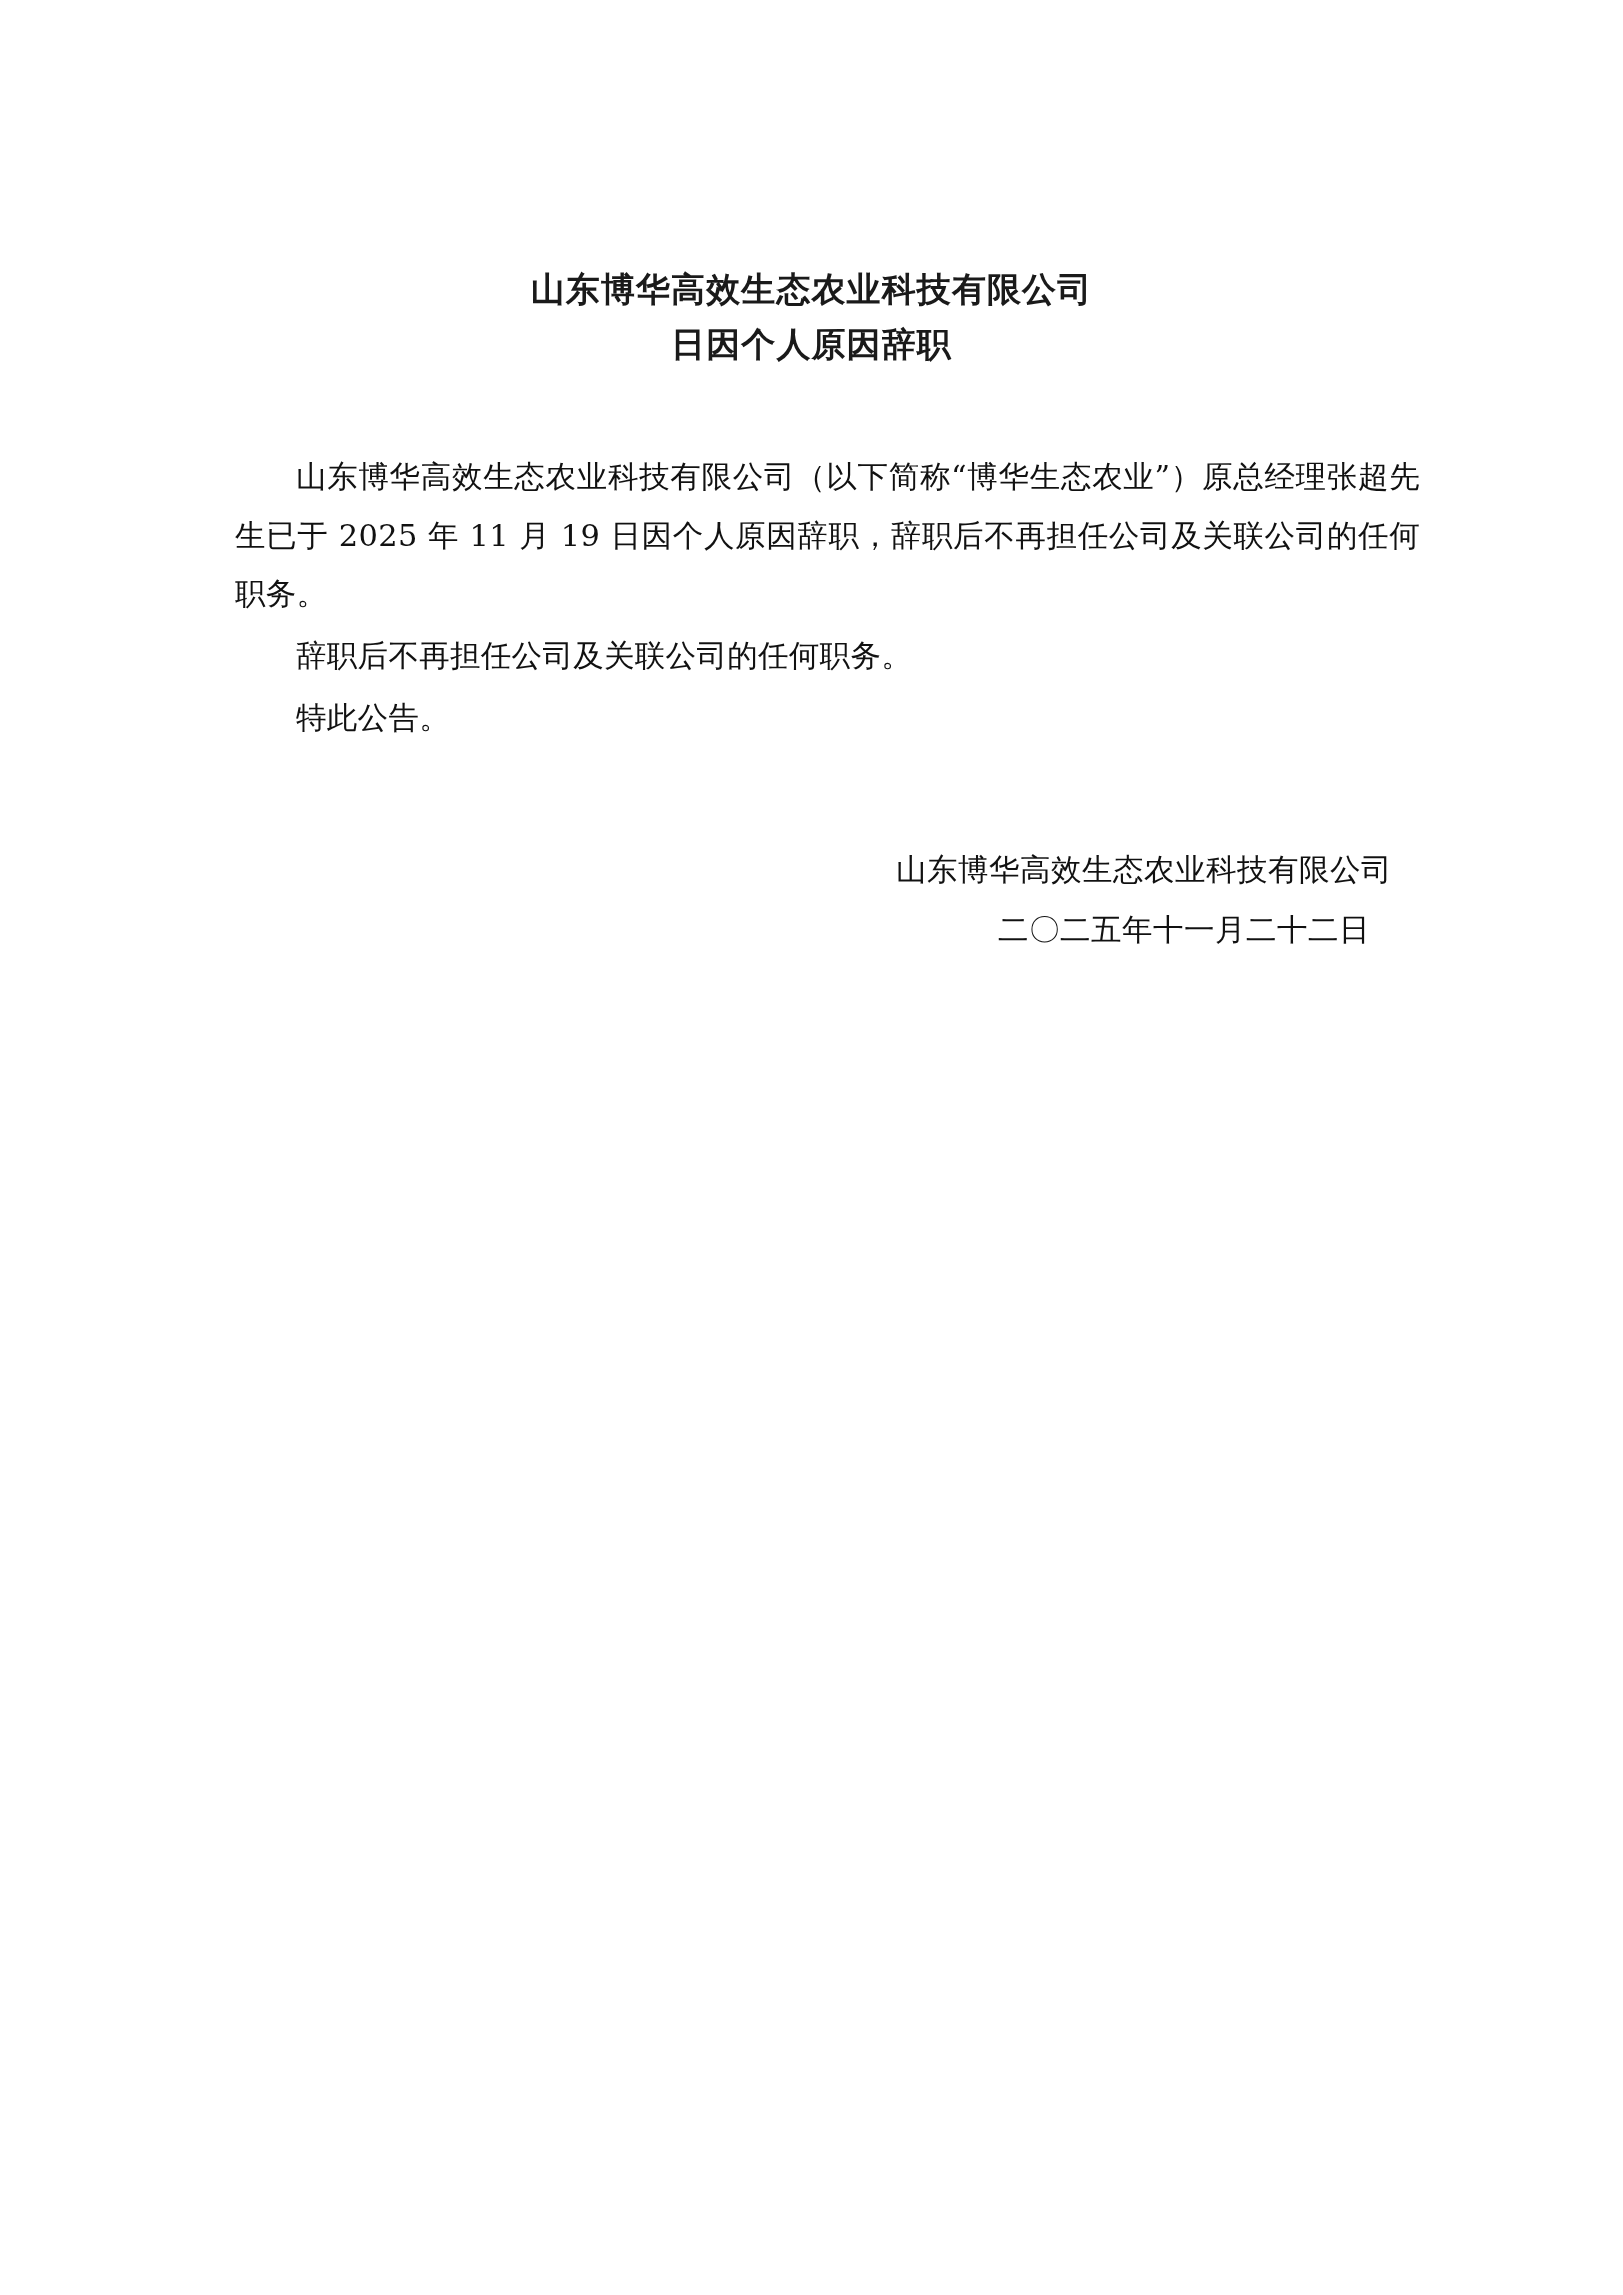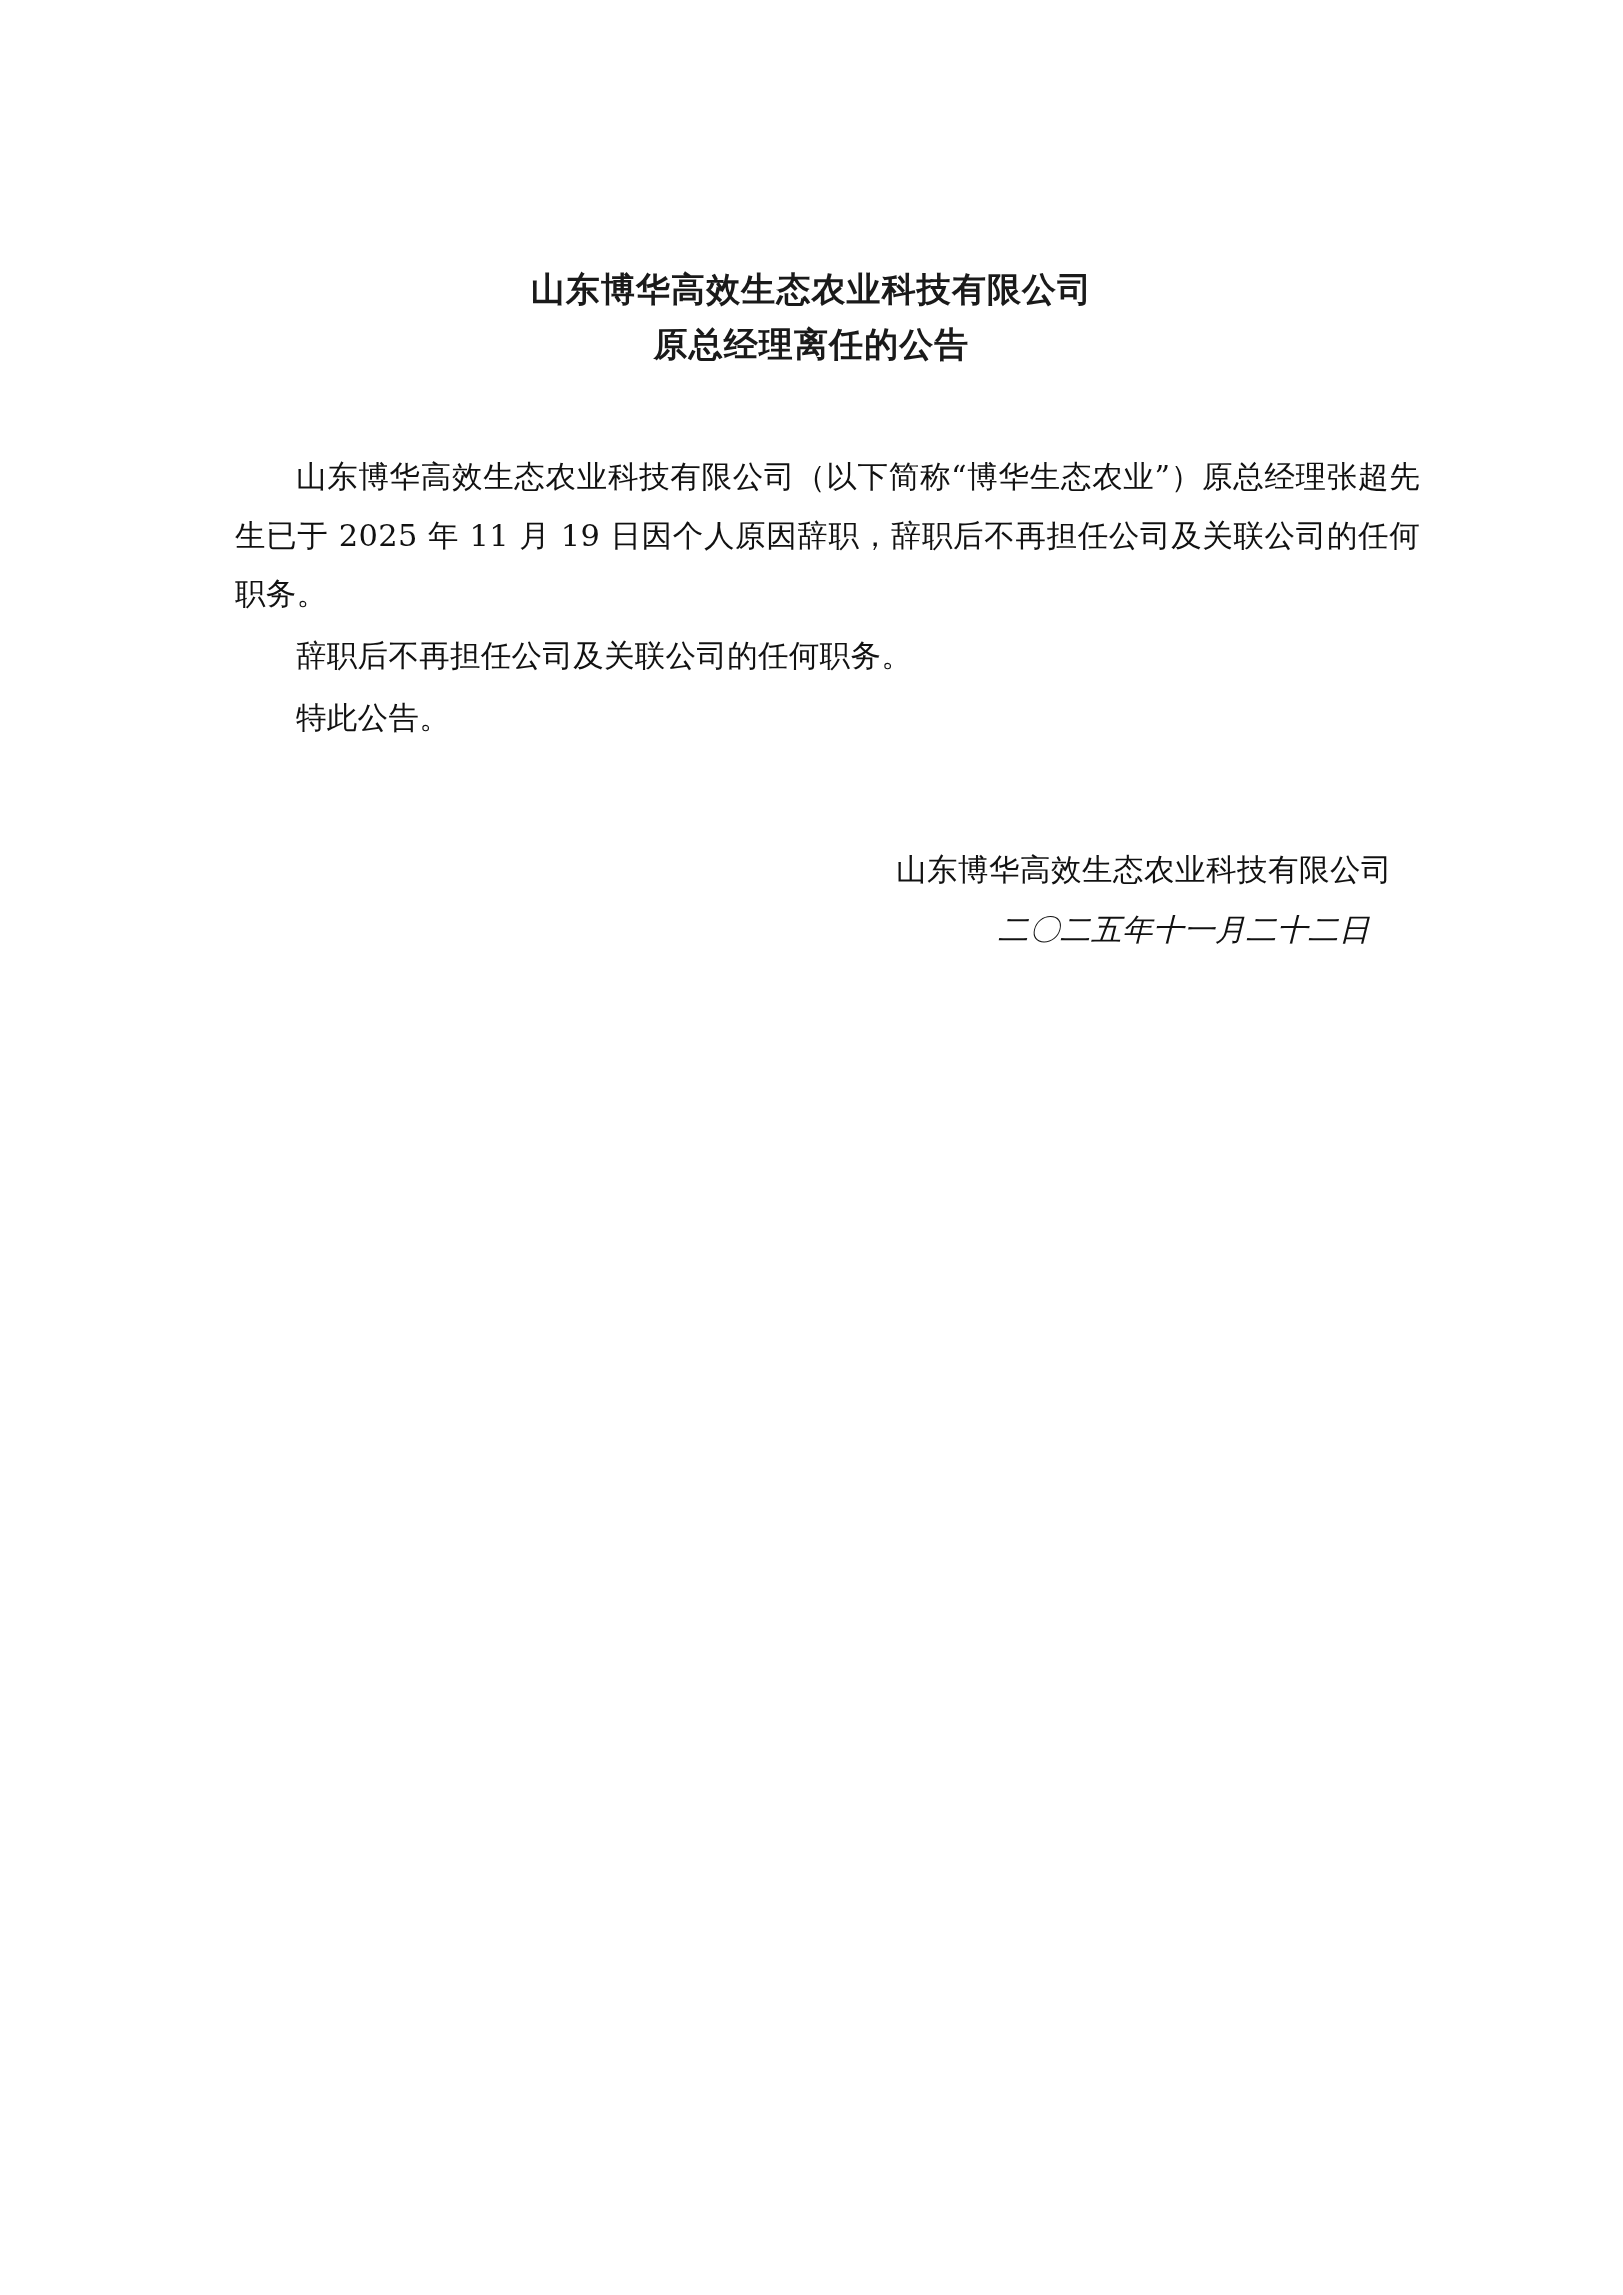--- a/index.html
+++ b/index.html
@@ -61,32 +61,31 @@
   }
   .sig-line {
     font-family: "DejaVu Serif", "Liberation Serif", serif;
     font-size: 30.5px;
     line-height: 1.95;
     color: #111111;
     letter-spacing: 0.5px;
   }
   .sig-line.date {
     padding-right: 22px;
-    font-style: italic;
   }
 </style>
 </head>
 <body>
 
 <div class="page">
   <div class="content">
 
     <div class="title-block">
       <div class="title-line">山东博华高效生态农业科技有限公司</div>
-      <div class="title-line">原总经理离任的公告</div>
+      <div class="title-line">日因个人原因辞职</div>
     </div>
 
     <div class="body-block">
       <p class="para">山东博华高效生态农业科技有限公司（以下简称“博华生态农业”）原总经理张超先生已于 2025 年 11 月 19 日因个人原因辞职，辞职后不再担任公司及关联公司的任何职务。</p>
       <p class="para">辞职后不再担任公司及关联公司的任何职务。</p>
       <p class="para">特此公告。</p>
     </div>
 
     <div class="sig-block">
       <div class="sig-line">山东博华高效生态农业科技有限公司</div>

